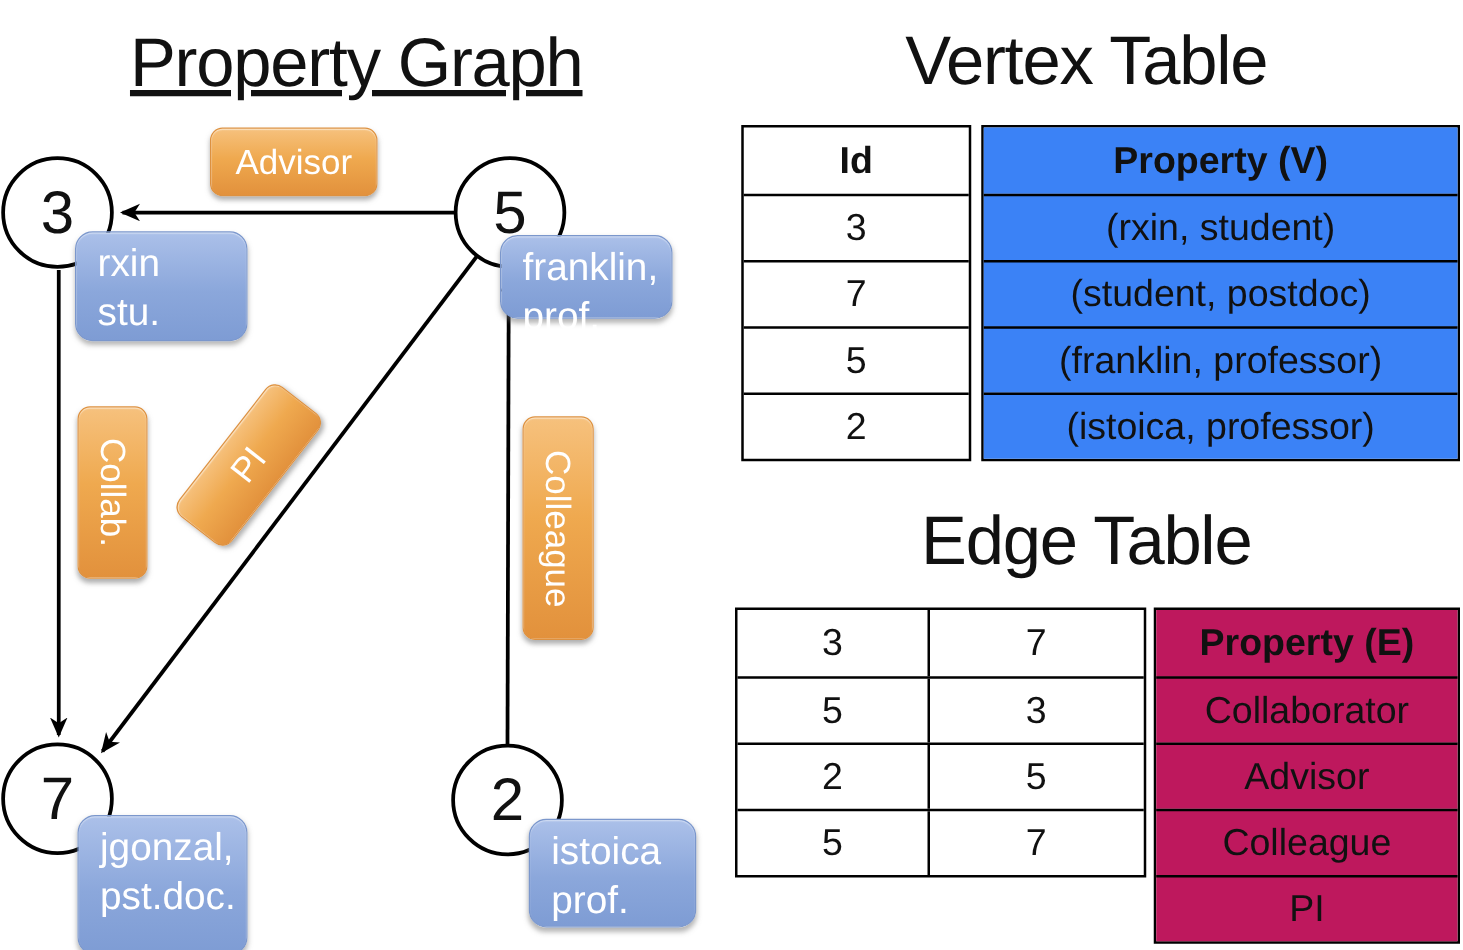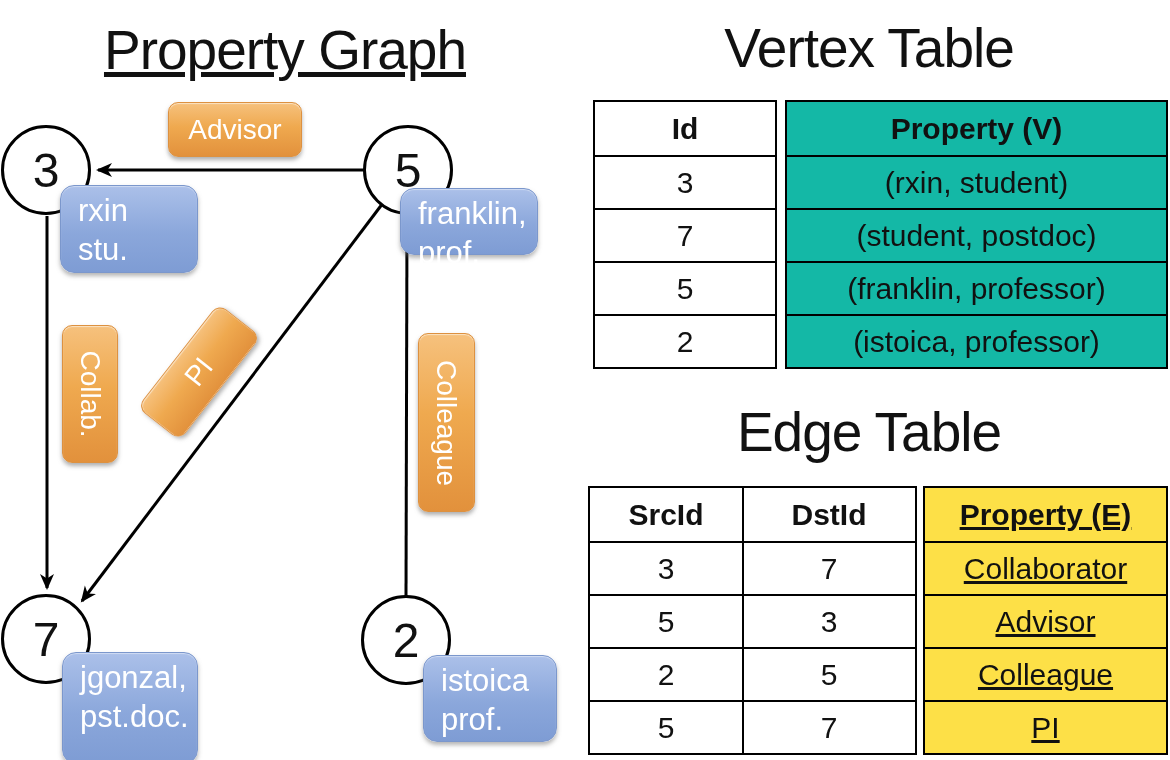--- a/index.html
+++ b/index.html
@@ -90,22 +90,22 @@
   }
   .cell {
     height: 53px;
     display: flex; align-items: center; justify-content: center;
     font-size: 30px; color: #111111;
     border-top: 2px solid #000000;
     white-space: nowrap;
   }
   .cell:first-child { border-top: none; }
   .head { font-weight: bold; }
-  .blue-col  .cell { background: #14b8a6; }
-  .orange-col .cell { background: #fde047; text-decoration: underline; }
+  .blue-col  .cell { background: #3b82f6; }
+  .orange-col .cell { background: #be185d; }
 
   #vt-id   { left: 593px; top: 100px; width: 184px; }
   #vt-prop { left: 785px; top: 100px; width: 383px; }
 
   #et-left { left: 588px; top: 486px; width: 329px; }
   #et-prop { left: 923px; top: 486px; width: 245px; }
   .erow { display: flex; height: 53px; border-top: 2px solid #000000; }
   .erow:first-child { border-top: none; }
   .erow .ecell {
     display: flex; align-items: center; justify-content: center;
@@ -190,24 +190,20 @@
   <div class="sub-table blue-col" id="vt-prop">
     <div class="cell head">Property (V)</div>
     <div class="cell">(rxin, student)</div>
     <div class="cell">(student, postdoc)</div>
     <div class="cell">(franklin, professor)</div>
     <div class="cell">(istoica, professor)</div>
   </div>
 
   <div class="sub-table" id="et-left">
     <div class="erow">
-      <div class="ecell head">SrcId</div>
-      <div class="ecell head">DstId</div>
-    </div>
-    <div class="erow">
       <div class="ecell">3</div>
       <div class="ecell">7</div>
     </div>
     <div class="erow">
       <div class="ecell">5</div>
       <div class="ecell">3</div>
     </div>
     <div class="erow">
       <div class="ecell">2</div>
       <div class="ecell">5</div>

